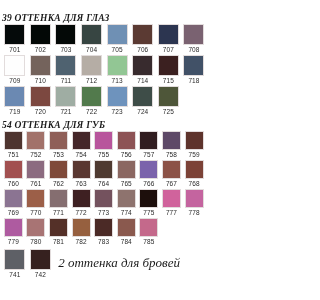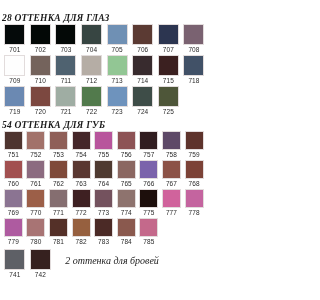--- a/index.html
+++ b/index.html
@@ -68,34 +68,34 @@
     align-items:flex-start;
     padding-left:2px;
     padding-top:2px;
   }
   .brow-chips{display:flex;}
   .brow-cell{width:25.6px;display:flex;flex-direction:column;align-items:center;}
   .brow-cell .chip{width:21px;height:21px;}
   .brow-note{
     font-family:"Liberation Serif","DejaVu Serif",serif;
     font-style:italic;
-    font-size:10px;
+    font-size:13px;
     color:#1b1b1b;
     white-space:nowrap;
-    margin-left:12px;
+    margin-left:5px;
     margin-top:6px;
   }
 </style>
 </head>
 <body>
 
 <div class="sheet">
 
   <div class="eyes-wrap">
-    <div class="section-title">28 ОТТЕНКА ДЛЯ ГЛАЗ</div>
+    <div class="section-title">39 ОТТЕНКА ДЛЯ ГЛАЗ</div>
     <div class="grid grid-eyes" id="grid-eyes">
         <div class="cell">
           <span class="chip" style="background-color: rgb(5, 10, 10);"></span>
           <span class="chip-label">701</span>
         </div>
         <div class="cell">
           <span class="chip" style="background-color: rgb(3, 8, 6);"></span>
           <span class="chip-label">702</span>
         </div>
         <div class="cell">

